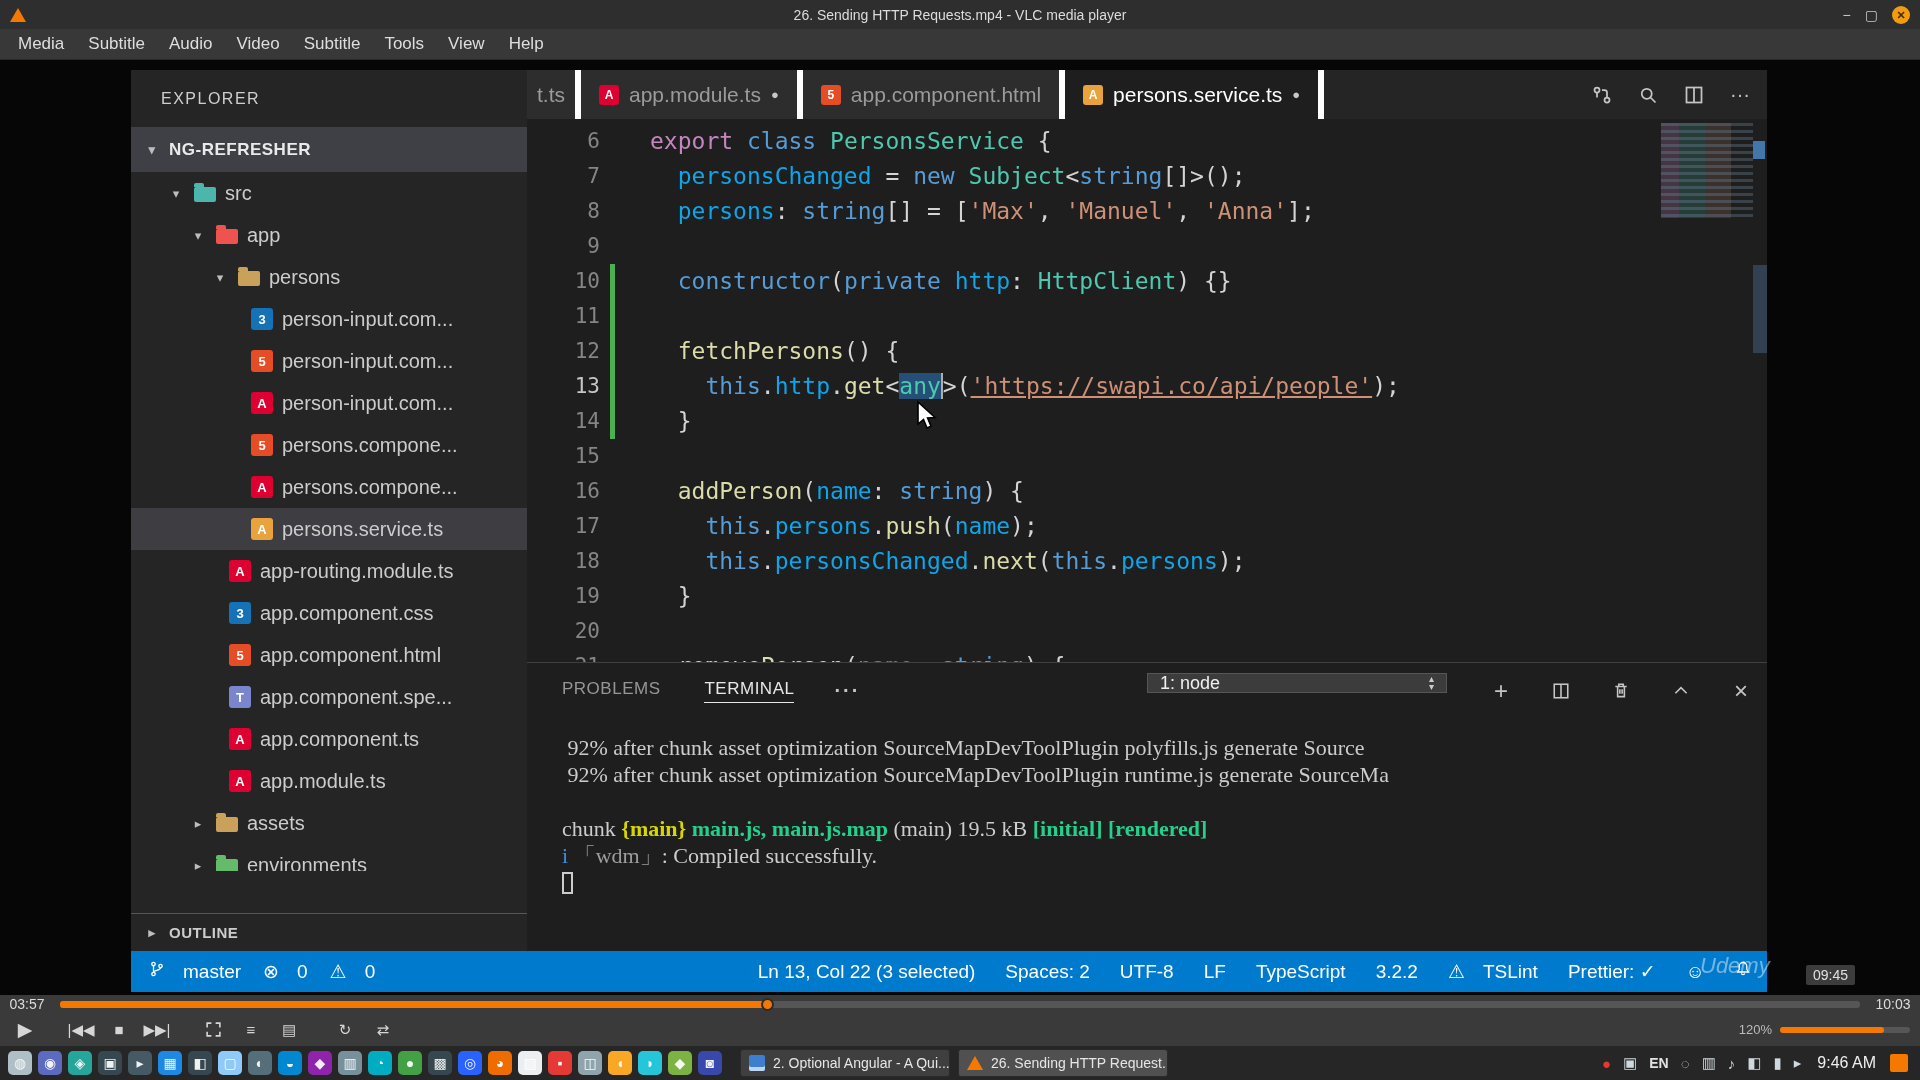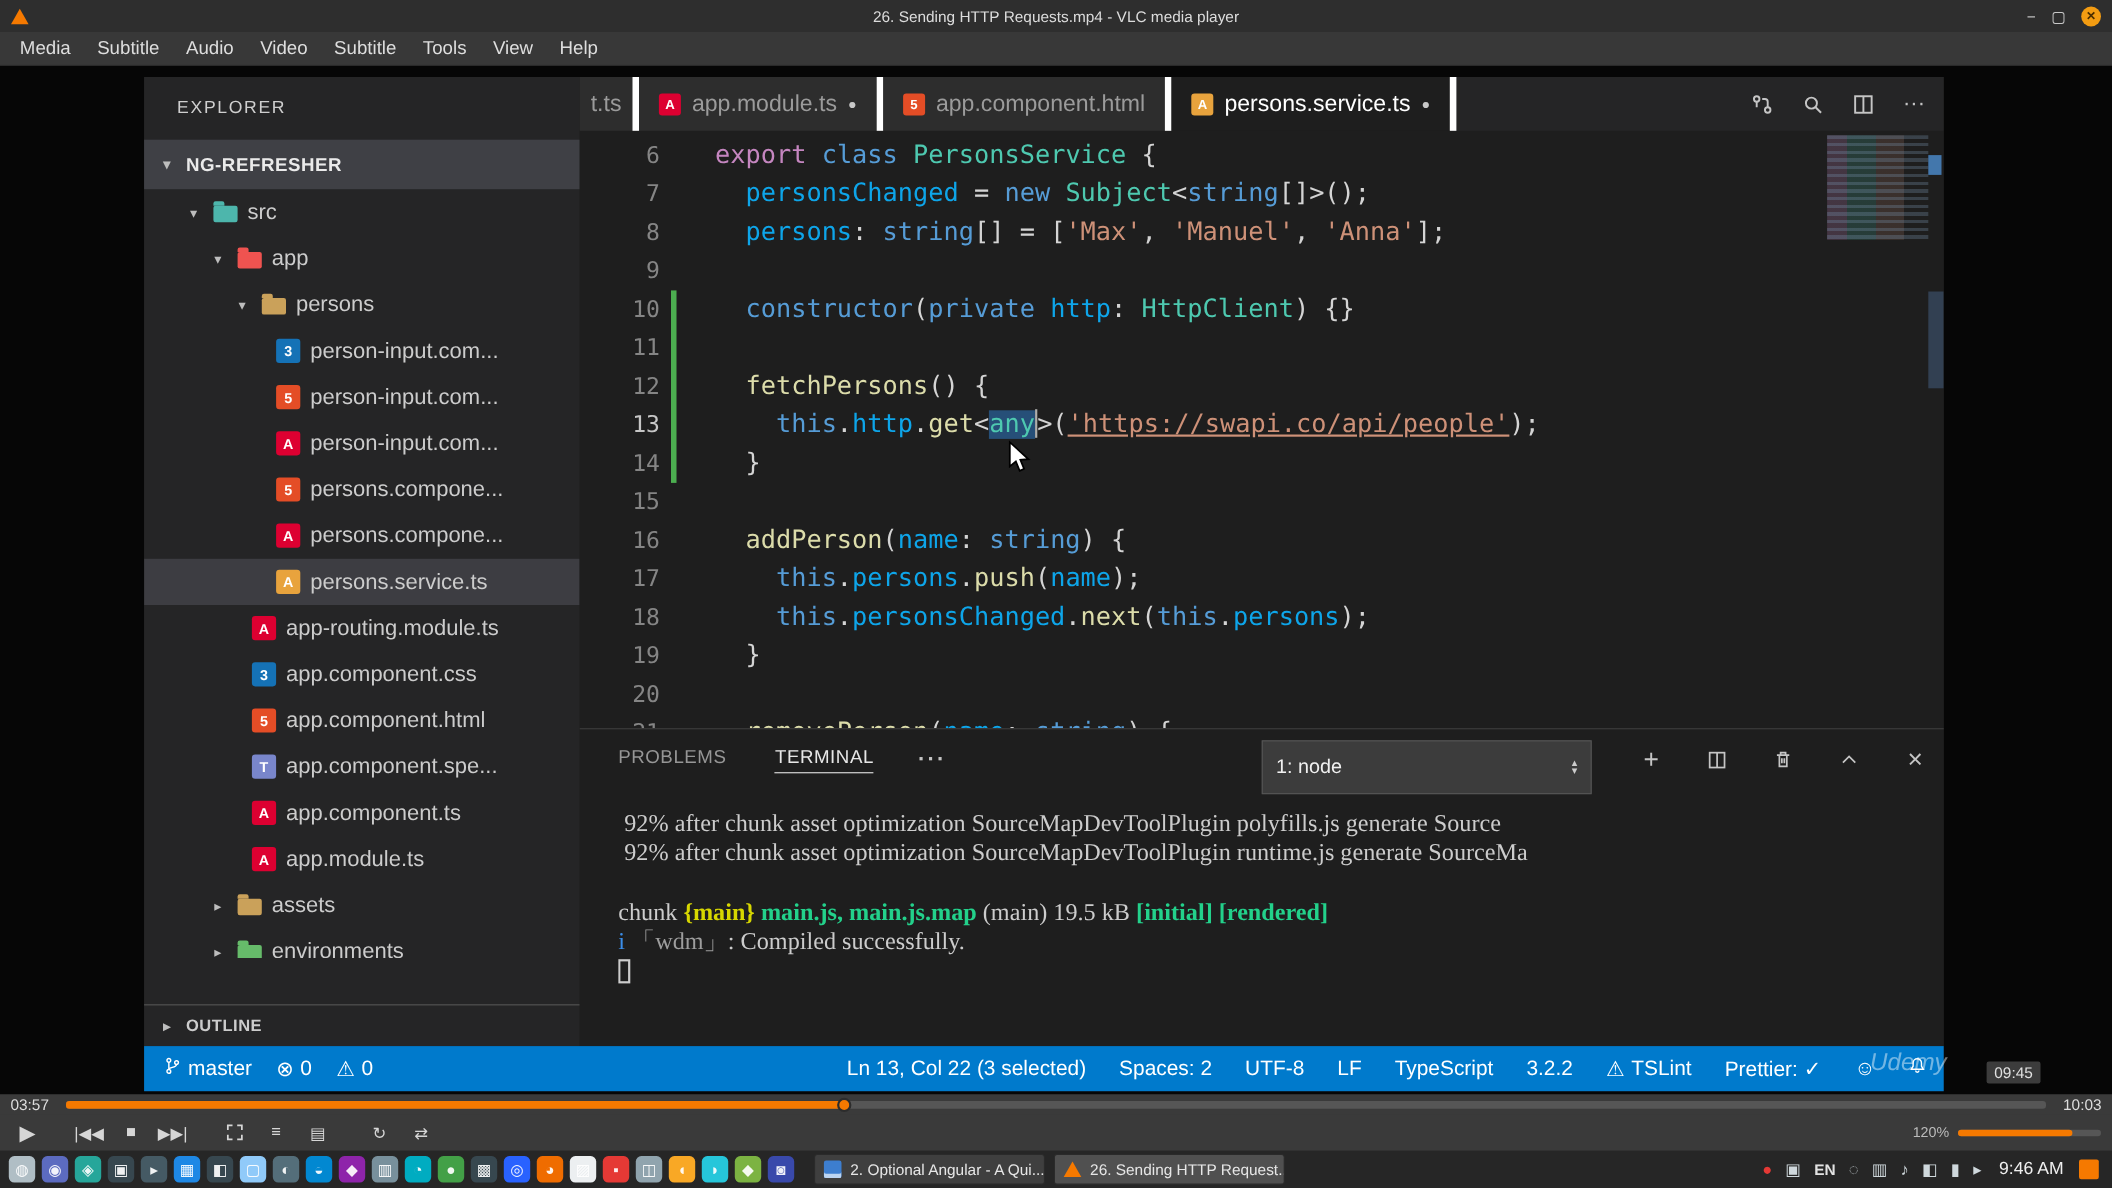--- a/index.html
+++ b/index.html
@@ -62,34 +62,34 @@
     linear-gradient(90deg, rgba(197,134,192,.25) 0 18px, rgba(78,201,176,.2) 18px 44px, rgba(206,145,120,.18) 44px 70px, rgba(0,0,0,0) 70px)}
   .scrollmark{position:absolute;right:2px;top:22px;width:12px;height:18px;background:rgba(80,150,220,.75)}
   .scrollthumb{position:absolute;right:0;top:146px;width:14px;height:88px;background:rgba(90,130,180,.35)}
 
   .panel{position:absolute;left:0;top:592px;width:1240px;height:289px;background:#1e1e1e;border-top:1px solid #3f3f3f}
   .panel-head{position:relative;height:55px;display:flex;align-items:center}
   .ptabs{display:flex;gap:44px;margin-left:35px}
   .ptab{color:#969696;font-size:17px;letter-spacing:.5px}
   .ptab.active{color:#e7e7e7;border-bottom:1px solid #e7e7e7;padding-bottom:3px}
   .pmore{color:#c5c5c5;font-size:20px;font-weight:bold;margin-left:40px;letter-spacing:2px}
-  .dropdown{position:absolute;left:620px;top:10px;width:300px;height:49px;background:#3c3c3c;border:1px solid #565656;display:flex;align-items:center;padding:0 12px;color:#f0f0f0;font-size:18px}
+  .dropdown{position:absolute;left:620px;top:10px;width:300px;height:20px;background:#3c3c3c;border:1px solid #565656;display:flex;align-items:center;padding:0 12px;color:#f0f0f0;font-size:18px}
   .dd-arrows{margin-left:auto;display:flex;flex-direction:column;line-height:8px;font-size:10px;color:#cccccc}
   .p-actions{position:absolute;right:14px;top:0;height:55px;display:flex;align-items:center;gap:36px;color:#c5c5c5}
   .p-actions .abtn{width:24px;height:24px;display:flex;align-items:center;justify-content:center;font-size:24px}
   .p-actions svg{stroke:#c5c5c5;fill:none;stroke-width:1.4}
   .term{padding:16px 0 0 35px;font-family:Liberation Serif, serif}
   .trow2{height:27px;line-height:27px;font-size:22px;white-space:pre;overflow:hidden;color:#cccccc}
   .tt-w{color:#cccccc}.tt-b{color:#eaeaea;font-weight:bold}.tt-y{color:#d7d700;font-weight:bold}.tt-g{color:#23d18b;font-weight:bold}.tt-cy{color:#3b8eea}.tt-dim{color:#9d9d9d}
   .block-caret{display:inline-block;width:11px;height:22px;border:2px solid #cccccc;vertical-align:-4px}
 
   .statusbar{position:absolute;left:0;top:881px;width:1636px;height:41px;background:#007acc;display:flex;align-items:center;color:#fff;font-size:19px}
   .sb-left{display:flex;align-items:center;gap:22px;padding-left:18px}
   .sb-right{margin-left:auto;display:flex;align-items:center;gap:30px;padding-right:16px}
-  .sb-item{display:flex;align-items:center;gap:6px;white-space:nowrap}
+  .sb-item{display:flex;align-items:center;gap:18px;white-space:nowrap}
   .sb-item svg{stroke:#fff;fill:none;stroke-width:1.3}
 
   
   .rec-badge{position:absolute;left:1806px;top:905px;background:#3c3c3c;color:#e0e0e0;font-size:14px;padding:2px 7px;border-radius:2px}
   .watermark{position:absolute;left:1700px;top:893px;color:rgba(255,255,255,.45);font-size:22px;font-style:italic;z-index:3}
   .mouse-cursor{position:absolute;left:915px;top:340px;z-index:5}
 
   
   .seekrow{position:absolute;left:0;top:995px;width:1920px;height:18px;background:#3a3a3a;display:flex;align-items:center}
   .seektime{width:54px;text-align:center;color:#dddddd;font-size:14px}

